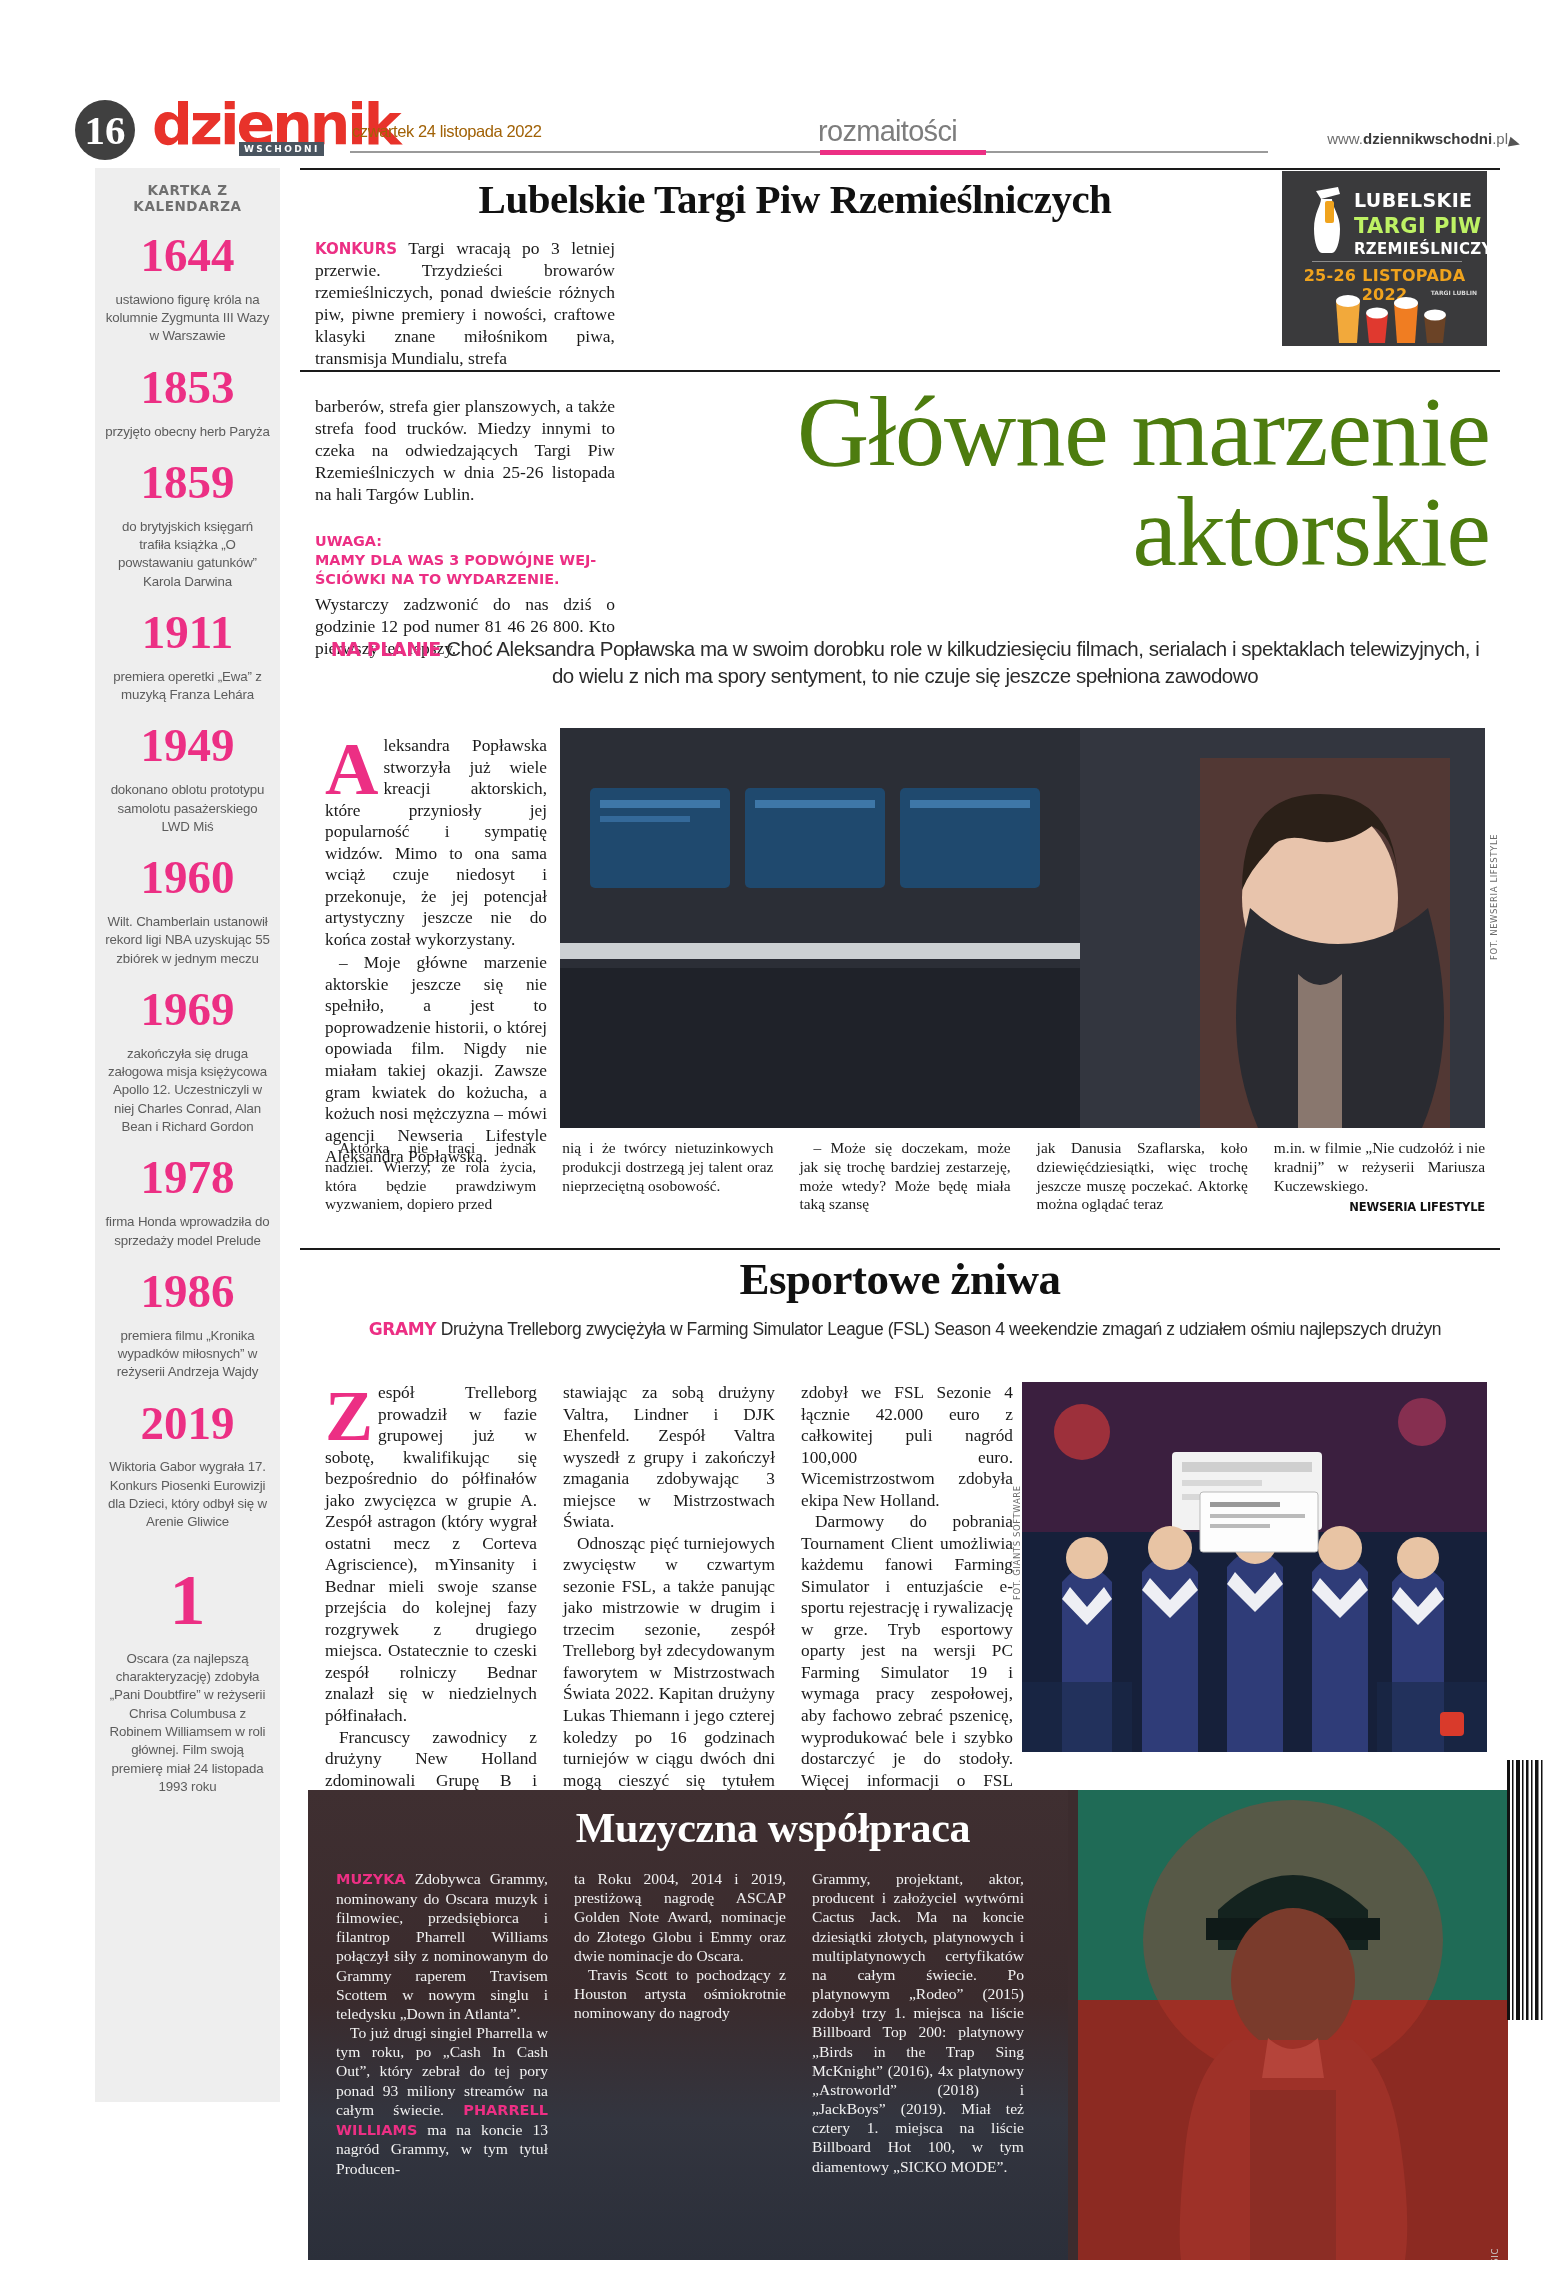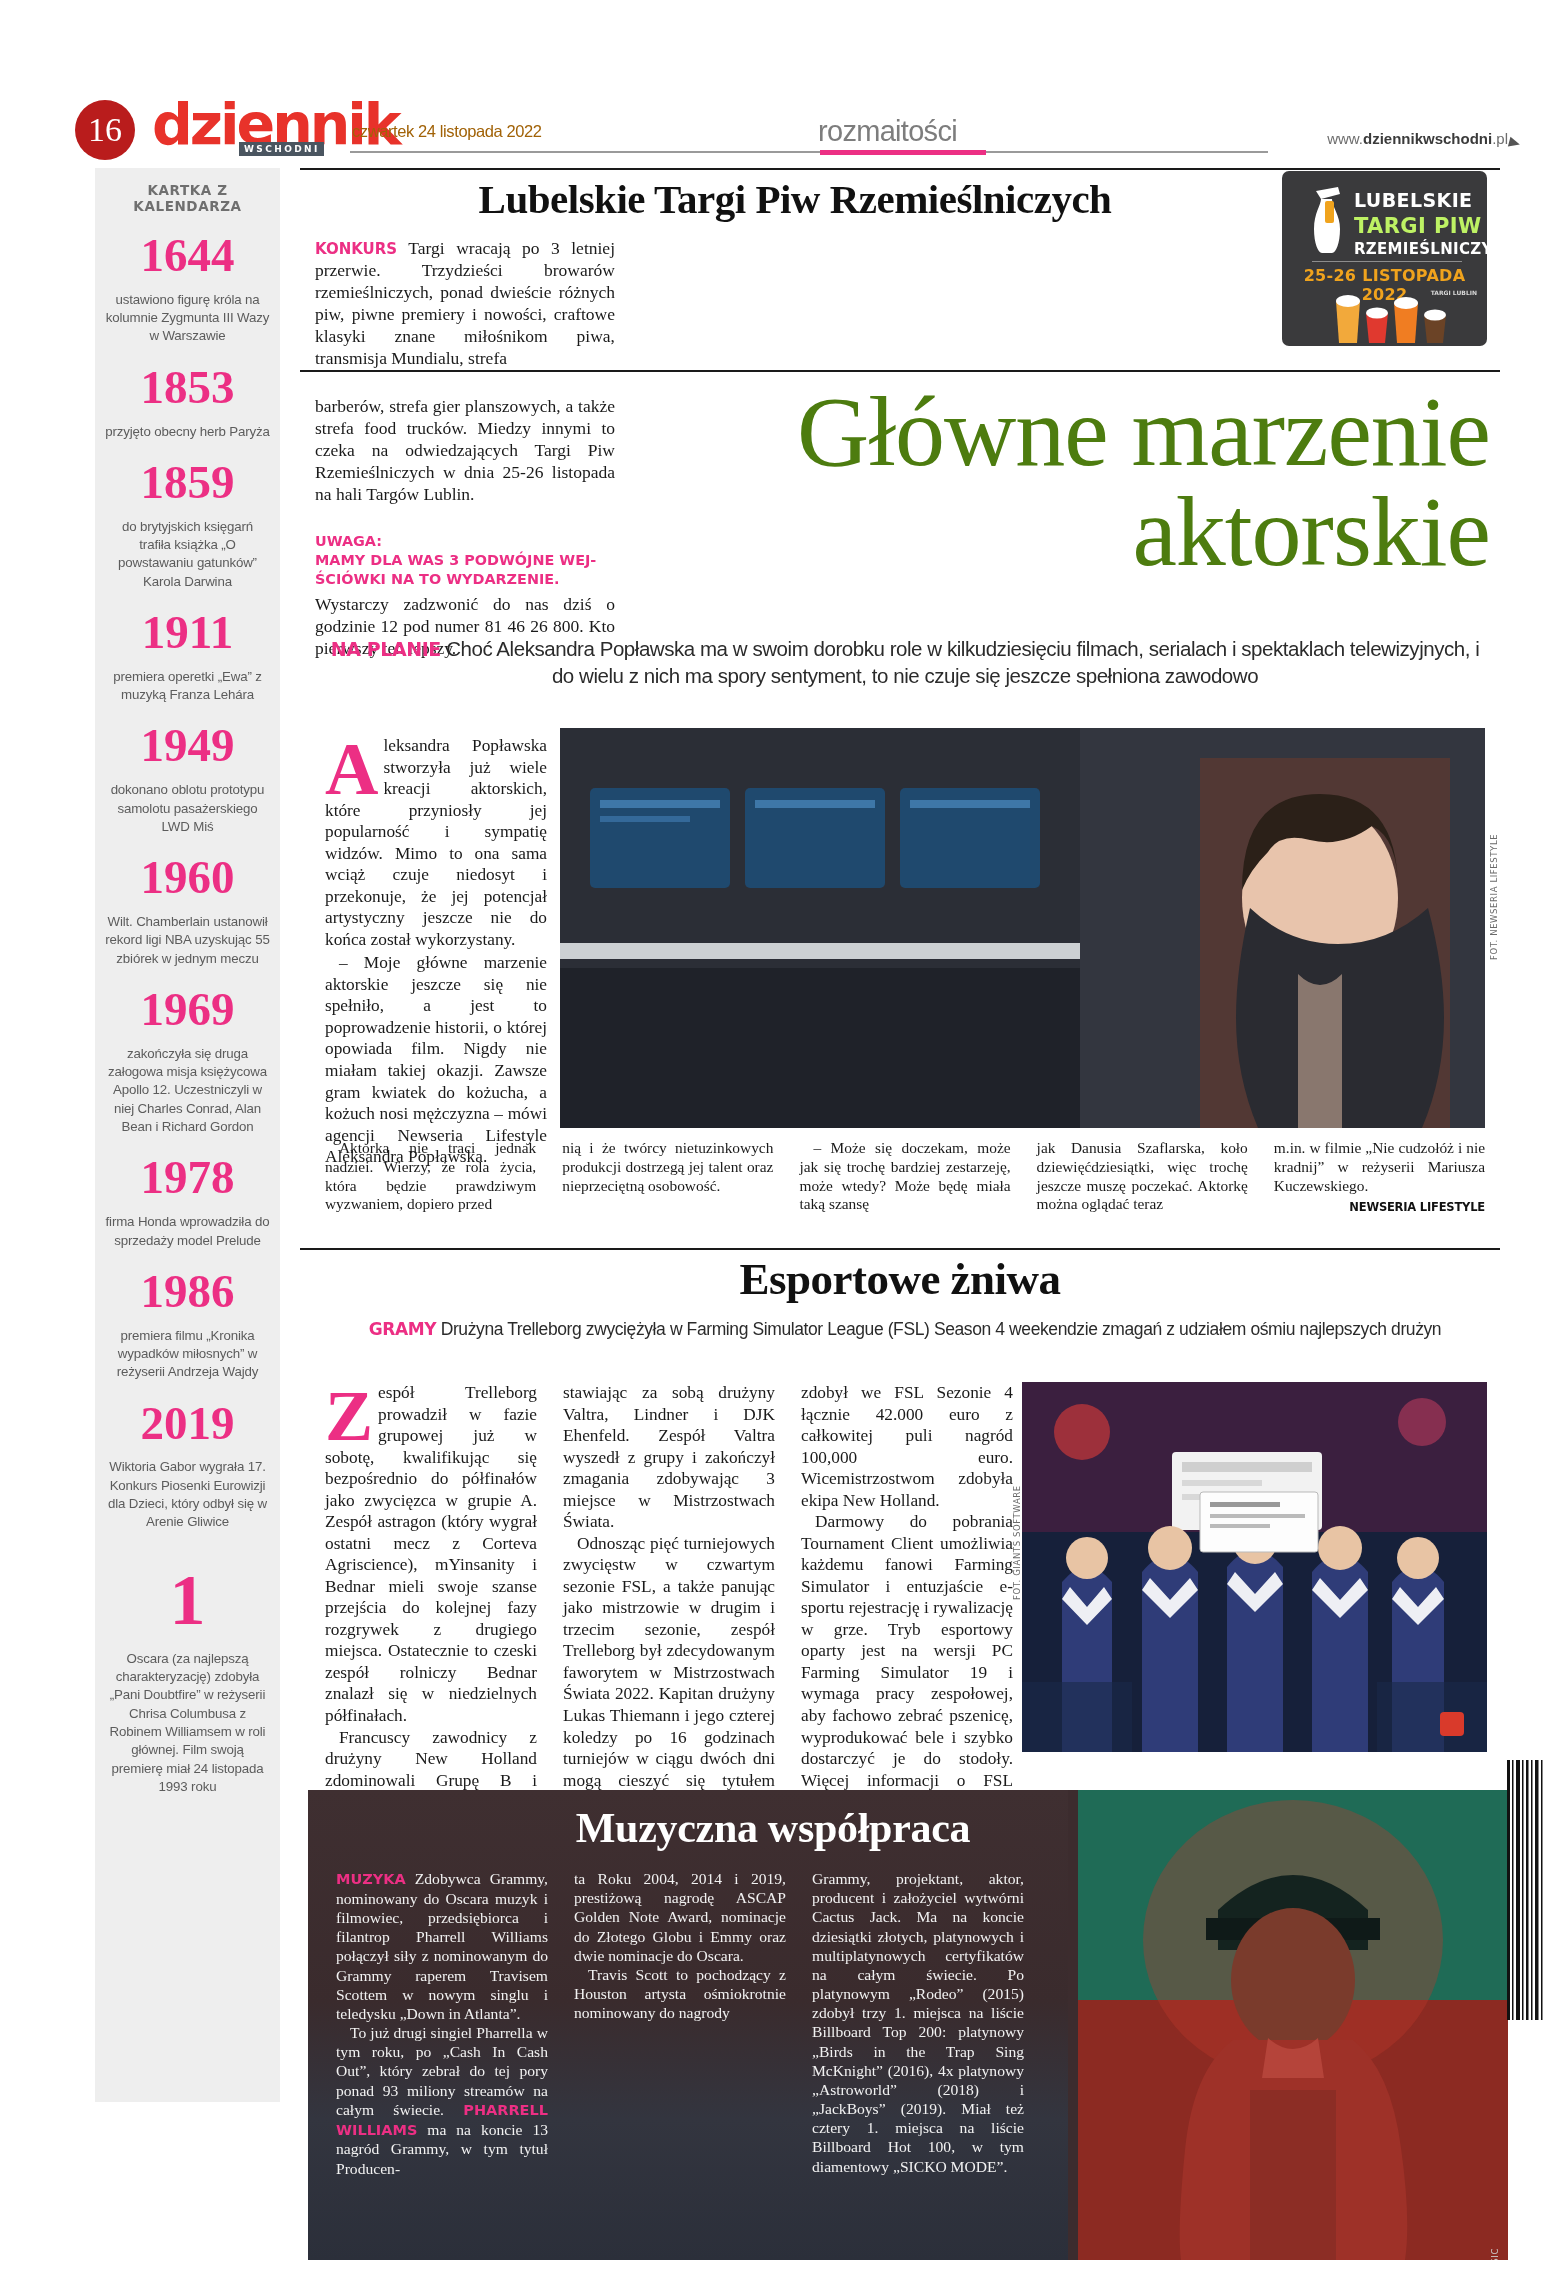--- a/index.html
+++ b/index.html
@@ -11,23 +11,23 @@
     color:#1a1a1a;
     position:relative;
     overflow:hidden;
   }
   .page { position:relative; width:1558px; height:2281px; }
 
   
   .masthead { position:absolute; left:0; top:0; width:1558px; height:180px; }
   .page-num-circle {
     position:absolute; left:75px; top:100px; width:60px; height:60px;
-    background:#b91c1c; border-radius:50%;
-    color:#fff; font-family:"Liberation Serif", serif; font-size:34px;
-    display:flex; align-items:center; justify-content:center; font-weight:400;
+    background:#404040; border-radius:50%;
+    color:#fff; font-family:"Liberation Serif", serif; font-size:41px;
+    display:flex; align-items:center; justify-content:center; font-weight:700;
   }
   .logo-dziennik {
     position:absolute; left:152px; top:96px;
     font-family:"DejaVu Sans", sans-serif;
     font-weight:bold; font-size:57px; letter-spacing:-3px;
     color:#e8322a; line-height:1;
   }
   .logo-wschodni {
     position:absolute; left:239px; top:142px;
     background:#4a5560; color:#fff;
@@ -87,21 +87,21 @@
   .beer-col.third { width:300px; }
   .kicker-pink { color:#ec2f84; font-family:"DejaVu Sans", sans-serif; font-weight:bold; font-size:15px; }
   .uwaga {
     color:#ec2f84; font-family:"DejaVu Sans", sans-serif; font-weight:bold;
     font-size:14.4px; line-height:1.35; display:block; text-align:left;
   }
   .uwaga-body { display:block; margin-top:3px; font-size:17.5px; line-height:1.26; text-align:justify; }
 
   .ad-box {
     position:absolute; left:1282px; top:171px; width:205px; height:175px;
-    background:#3a3a3c; overflow:hidden;border-radius:7px;
+    background:#3a3a3c; overflow:hidden;
   }
   .ad-l1 { position:absolute; left:72px; top:18px; color:#fff;
     font-family:"DejaVu Sans", sans-serif; font-weight:bold; font-size:19px; letter-spacing:0.4px;}
   .ad-l2 { position:absolute; left:72px; top:43px; color:#bef264;
     font-family:"DejaVu Sans", sans-serif; font-weight:bold; font-size:21px; letter-spacing:0.4px;}
   .ad-l3 { position:absolute; left:72px; top:69px; color:#fff;
     font-family:"DejaVu Sans", sans-serif; font-weight:bold; font-size:15px; letter-spacing:0.3px;}
   .ad-divider { position:absolute; left:30px; top:90px; width:150px; height:1px; background:#8d8d8d; }
   .ad-date { position:absolute; left:0; top:95px; width:205px; text-align:center; color:#f0a31d;
     font-family:"DejaVu Sans", sans-serif; font-weight:bold; font-size:16px; letter-spacing:0.3px;}

